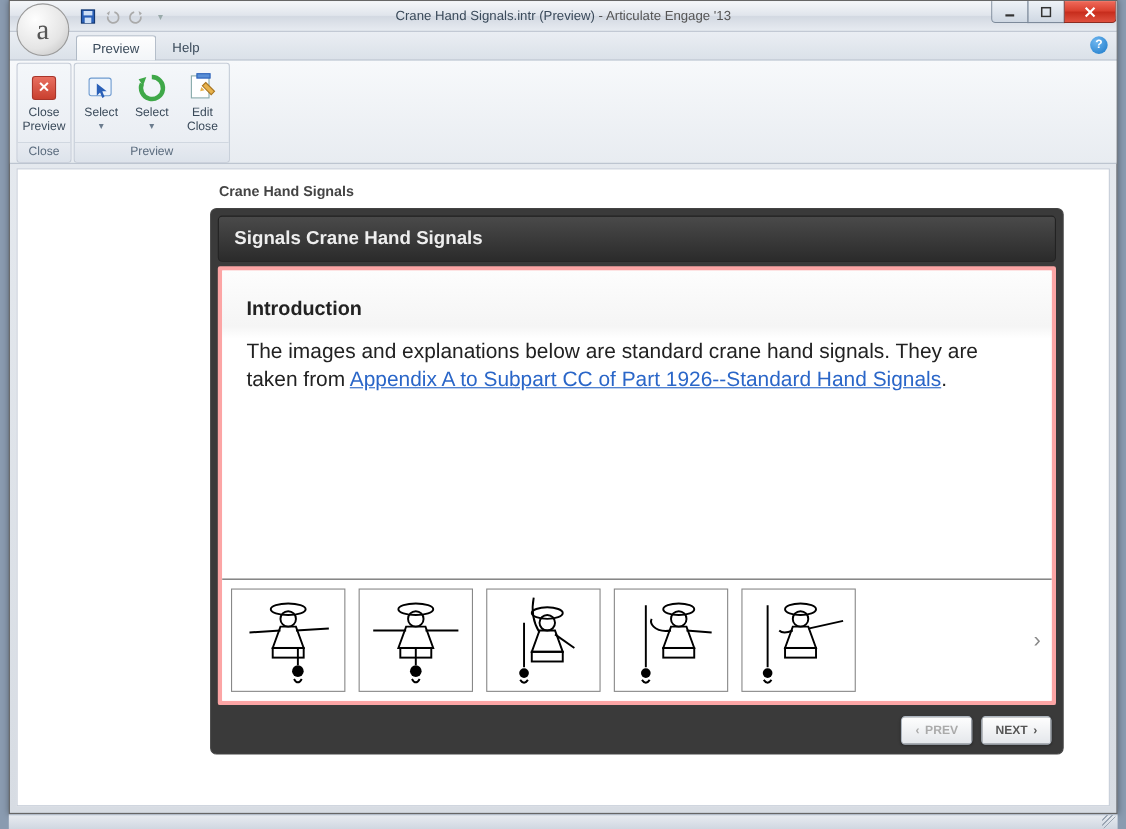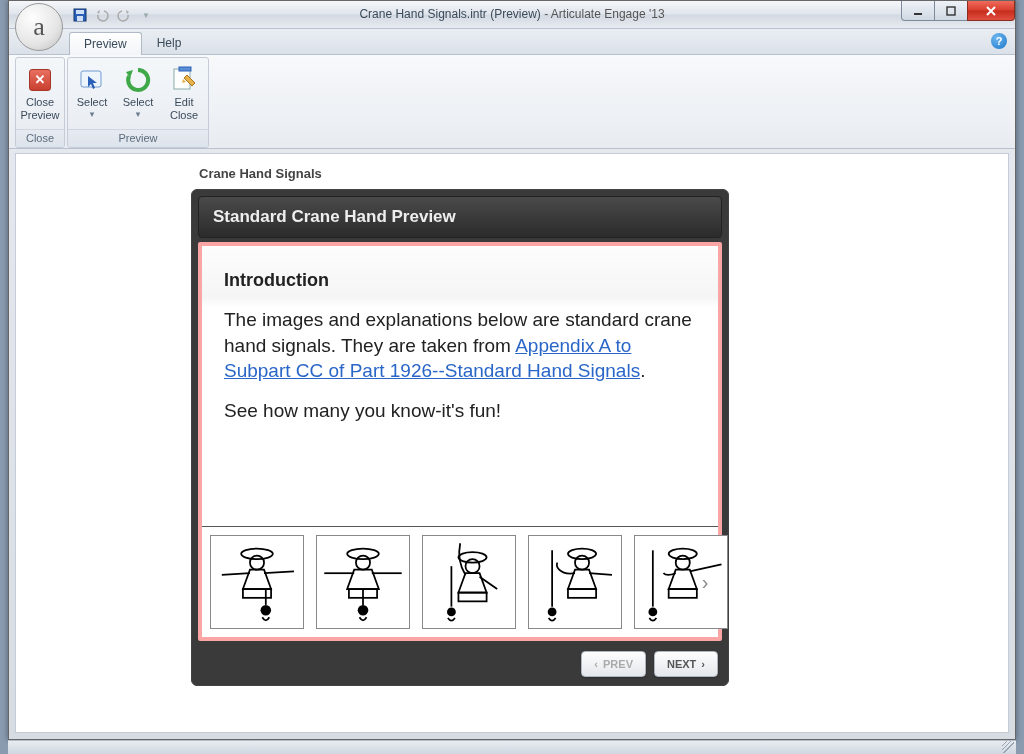--- a/index.html
+++ b/index.html
@@ -119,21 +119,21 @@
     background:linear-gradient(#e86f60,#c9402f);
     border:1px solid #a8352a;color:#fff;font-weight:bold;
     display:flex;align-items:center;justify-content:center;font-size:13px;
   }
   .content-area{
     position:absolute;left:6px;right:6px;top:152px;bottom:6px;
     background:#fff;border:1px solid #c5ccd7;
     overflow:hidden;
   }
   .stage-wrap{
-    position:absolute;left:175px;top:8px;width:538px;
+    position:absolute;left:175px;top:8px;width:776px;
   }
   .stage-title{
     font-size:13px;font-weight:bold;color:#444;padding:4px 2px 8px 8px;
   }
   .player{
     border:1px solid #444;
     border-radius:6px;
     background:#3a3a3a;
     padding:6px;
   }
@@ -306,28 +306,27 @@
         </div>
       </div>
       <div class="ribbon-group-label">Preview</div>
     </div>
   </div>
 
   <div class="content-area">
     <div class="stage-wrap">
       <div class="stage-title">Crane Hand Signals</div>
       <div class="player">
-        <div class="player-header">Standard Crane Hand Preview</div>
+        <div class="player-header">Signals Crane Hand Signals</div>
         <div class="slide">
           <div class="slide-body">
             <h2>Introduction</h2>
             <p>
               <span>The images and explanations below are standard crane hand signals. They are taken from </span><a href="#">Appendix A to Subpart CC of Part 1926--Standard Hand Signals</a><span>.</span>
             </p>
-            <p>See how many you know-it's fun!</p>
           </div>
           <div class="thumbs">
 
             <div class="thumb">
               <svg viewBox="0 0 100 100">
                   <ellipse cx="50" cy="18" rx="18" ry="6" fill="none" stroke="#000" stroke-width="2"></ellipse>
                   <circle cx="50" cy="28" r="8" fill="none" stroke="#000" stroke-width="2"></circle>
                   <path d="M42 36 L58 36 L66 58 L34 58 Z" fill="none" stroke="#000" stroke-width="2"></path>
                   <line x1="42" y1="40" x2="10" y2="42" stroke="#000" stroke-width="2"></line>
                   <line x1="58" y1="40" x2="92" y2="38" stroke="#000" stroke-width="2"></line>

